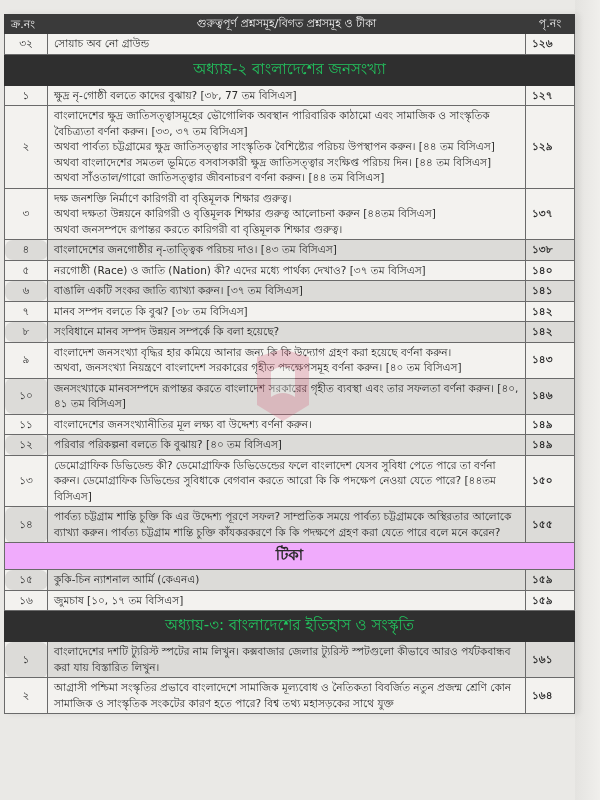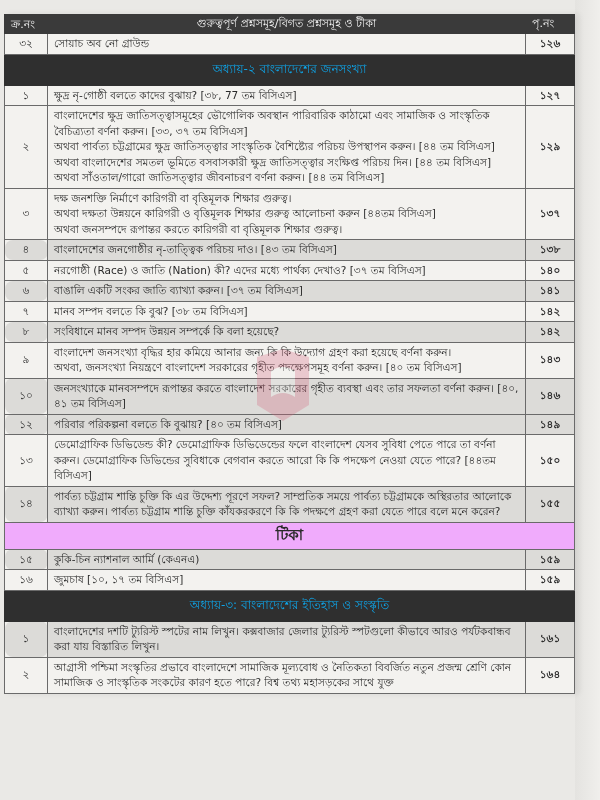--- a/index.html
+++ b/index.html
@@ -12,31 +12,31 @@
   .page {
     position:absolute; left:4px; top:14px; width:571px;
     background:#f3f2ef;
     box-shadow: 4px 0 6px rgba(0,0,0,0.08);
   }
   table { border-collapse:collapse; width:100%; table-layout:fixed; }
   col.c1 { width:43px; }
   col.c3 { width:49px; }
   td, th { border:1px solid #6a6a6a; padding:2px 6px; vertical-align:middle; font-size:10.5px; line-height:15.5px; }
   td.num { text-align:center;border-radius:8px; }
-  td.pg { text-align:center; font-weight:bold; }
+  td.pg { font-weight:bold; }
   tr.shade td { background:#dcdbd8; }
   tr.hdr th {
     background:#3a3a3a; color:#f4f4f4; font-weight:normal; font-size:11px;
     height:16px; padding:1px 6px; border-color:#3a3a3a;
   }
   tr.hdr th.h1 { text-align:left; vertical-align:bottom; }
   tr.hdr th.h2 { vertical-align:top; }
-  tr.hdr th.h3 { text-align:left; vertical-align:top; }
+  tr.hdr th.h3 { text-align:center; vertical-align:top; }
   tr.chapter td {
-    background:#2f2f2f; color:#0ea5e9; text-align:center; font-size:12px;
+    background:#2f2f2f; color:#22c55e; text-align:center; font-size:15px;
     height:26px; border-color:#2f2f2f;
   }
   tr.section td {
     background:#f0abfc; text-align:center; font-size:15px; font-weight:bold; height:22px;
   }
   .watermark {
     position:absolute; left:253px; top:345px; width:60px; height:80px;
     opacity:0.28; pointer-events:none;
   }
   .edge {
@@ -114,20 +114,25 @@
         <tr>
           <td class="num">৯</td>
           <td class="txt">বাংলাদেশ জনসংখ্যা বৃদ্ধির হার কমিয়ে আনার জন্য কি কি উদ্যোগ গ্রহণ করা হয়েছে বর্ণনা করুন।<br>অথবা, জনসংখ্যা নিয়ন্ত্রণে বাংলাদেশ সরকারের গৃহীত পদক্ষেপসমূহ বর্ণনা করুন। [৪০ তম বিসিএস]</td>
           <td class="pg">১৪৩</td>
         </tr>
         <tr class="shade">
           <td class="num">১০</td>
           <td class="txt">জনসংখ্যাকে মানবসম্পদে রূপান্তর করতে বাংলাদেশ সরকারের গৃহীত ব্যবস্থা এবং তার সফলতা বর্ণনা করুন। [৪০, ৪১ তম বিসিএস]</td>
           <td class="pg">১৪৬</td>
         </tr>
+        <tr>
+          <td class="num">১১</td>
+          <td class="txt">বাংলাদেশের জনসংখ্যানীতির মূল লক্ষ্য বা উদ্দেশ্য বর্ণনা করুন।</td>
+          <td class="pg">১৪৯</td>
+        </tr>
         <tr class="shade">
           <td class="num">১২</td>
           <td class="txt">পরিবার পরিকল্পনা বলতে কি বুঝায়? [৪০ তম বিসিএস]</td>
           <td class="pg">১৪৯</td>
         </tr>
         <tr>
           <td class="num">১৩</td>
           <td class="txt">ডেমোগ্রাফিক ডিভিডেন্ড কী? ডেমোগ্রাফিক ডিভিডেন্ডের ফলে বাংলাদেশ যেসব সুবিধা পেতে পারে তা বর্ণনা করুন। ডেমোগ্রাফিক ডিভিন্ডের সুবিধাকে বেগবান করতে আরো কি কি পদক্ষেপ নেওয়া যেতে পারে? [৪৪তম বিসিএস]</td>
           <td class="pg">১৫০</td>
         </tr>

